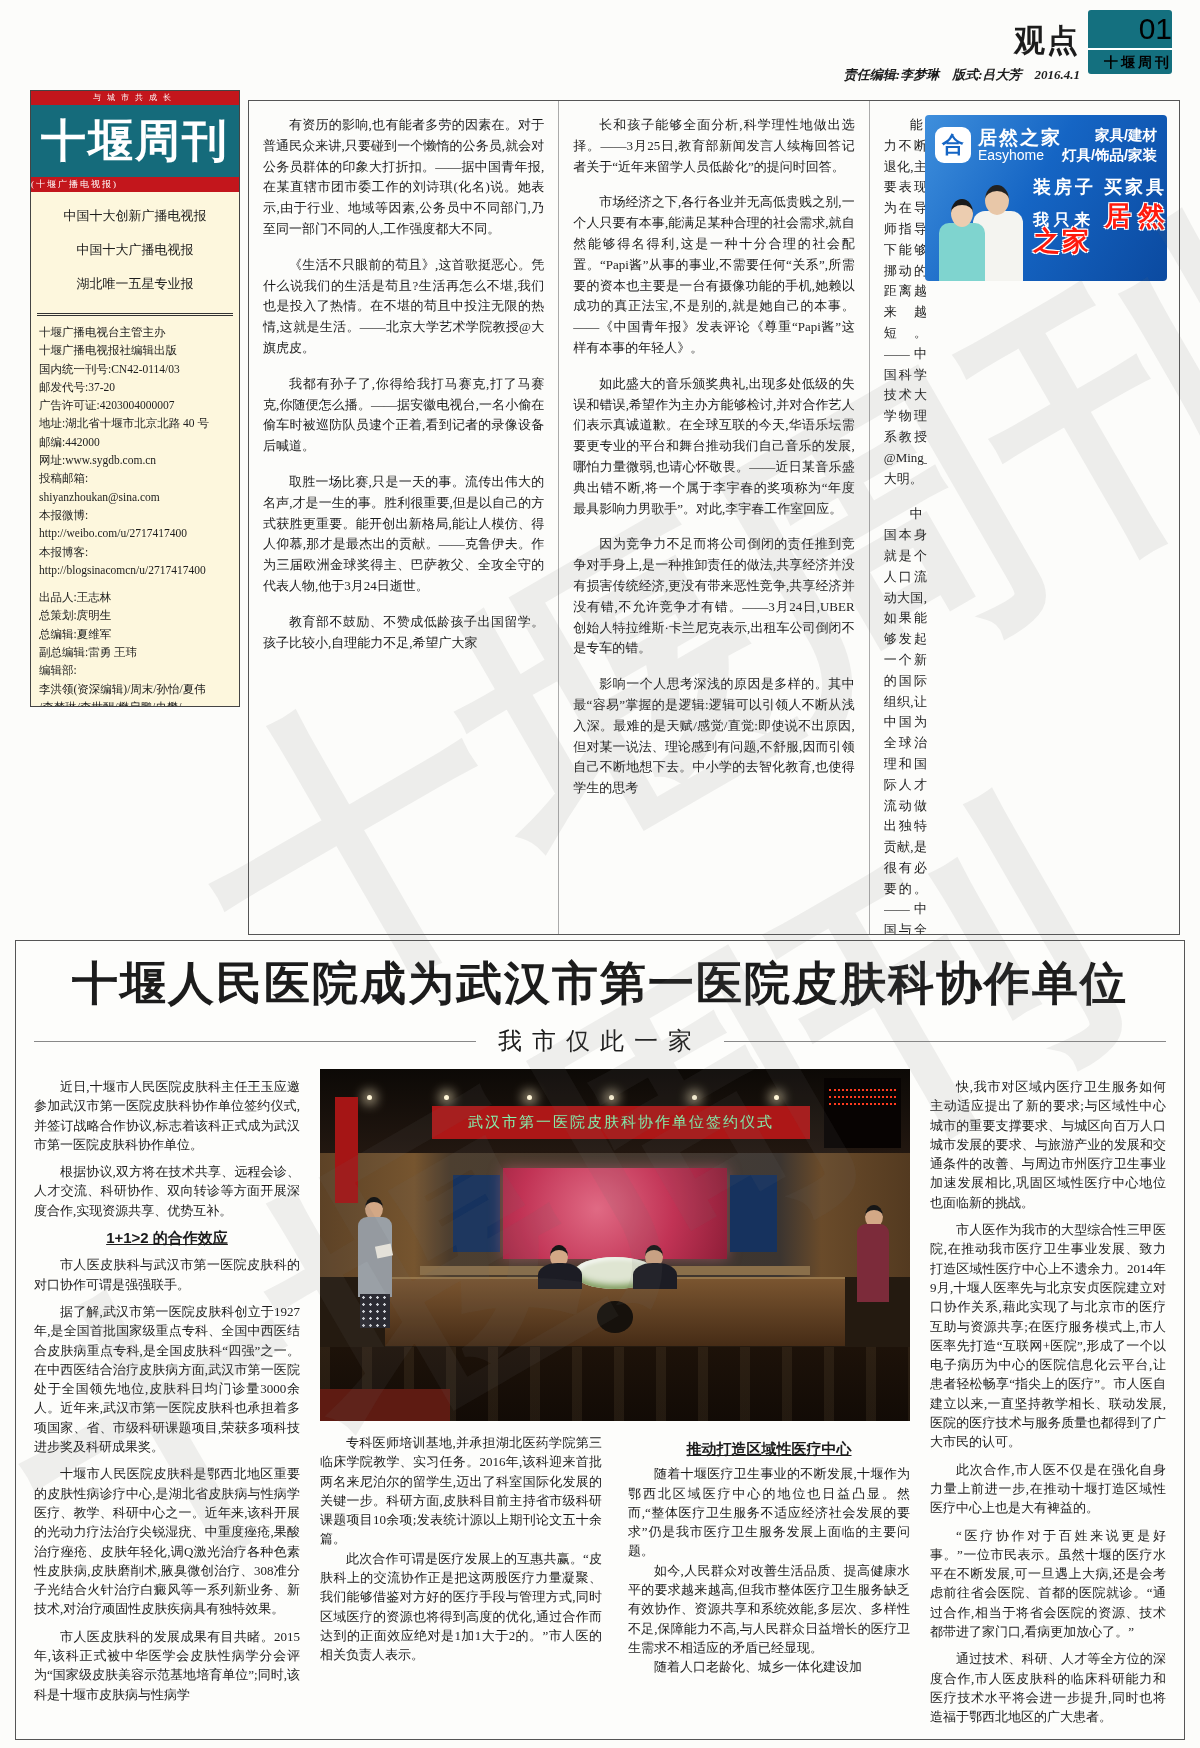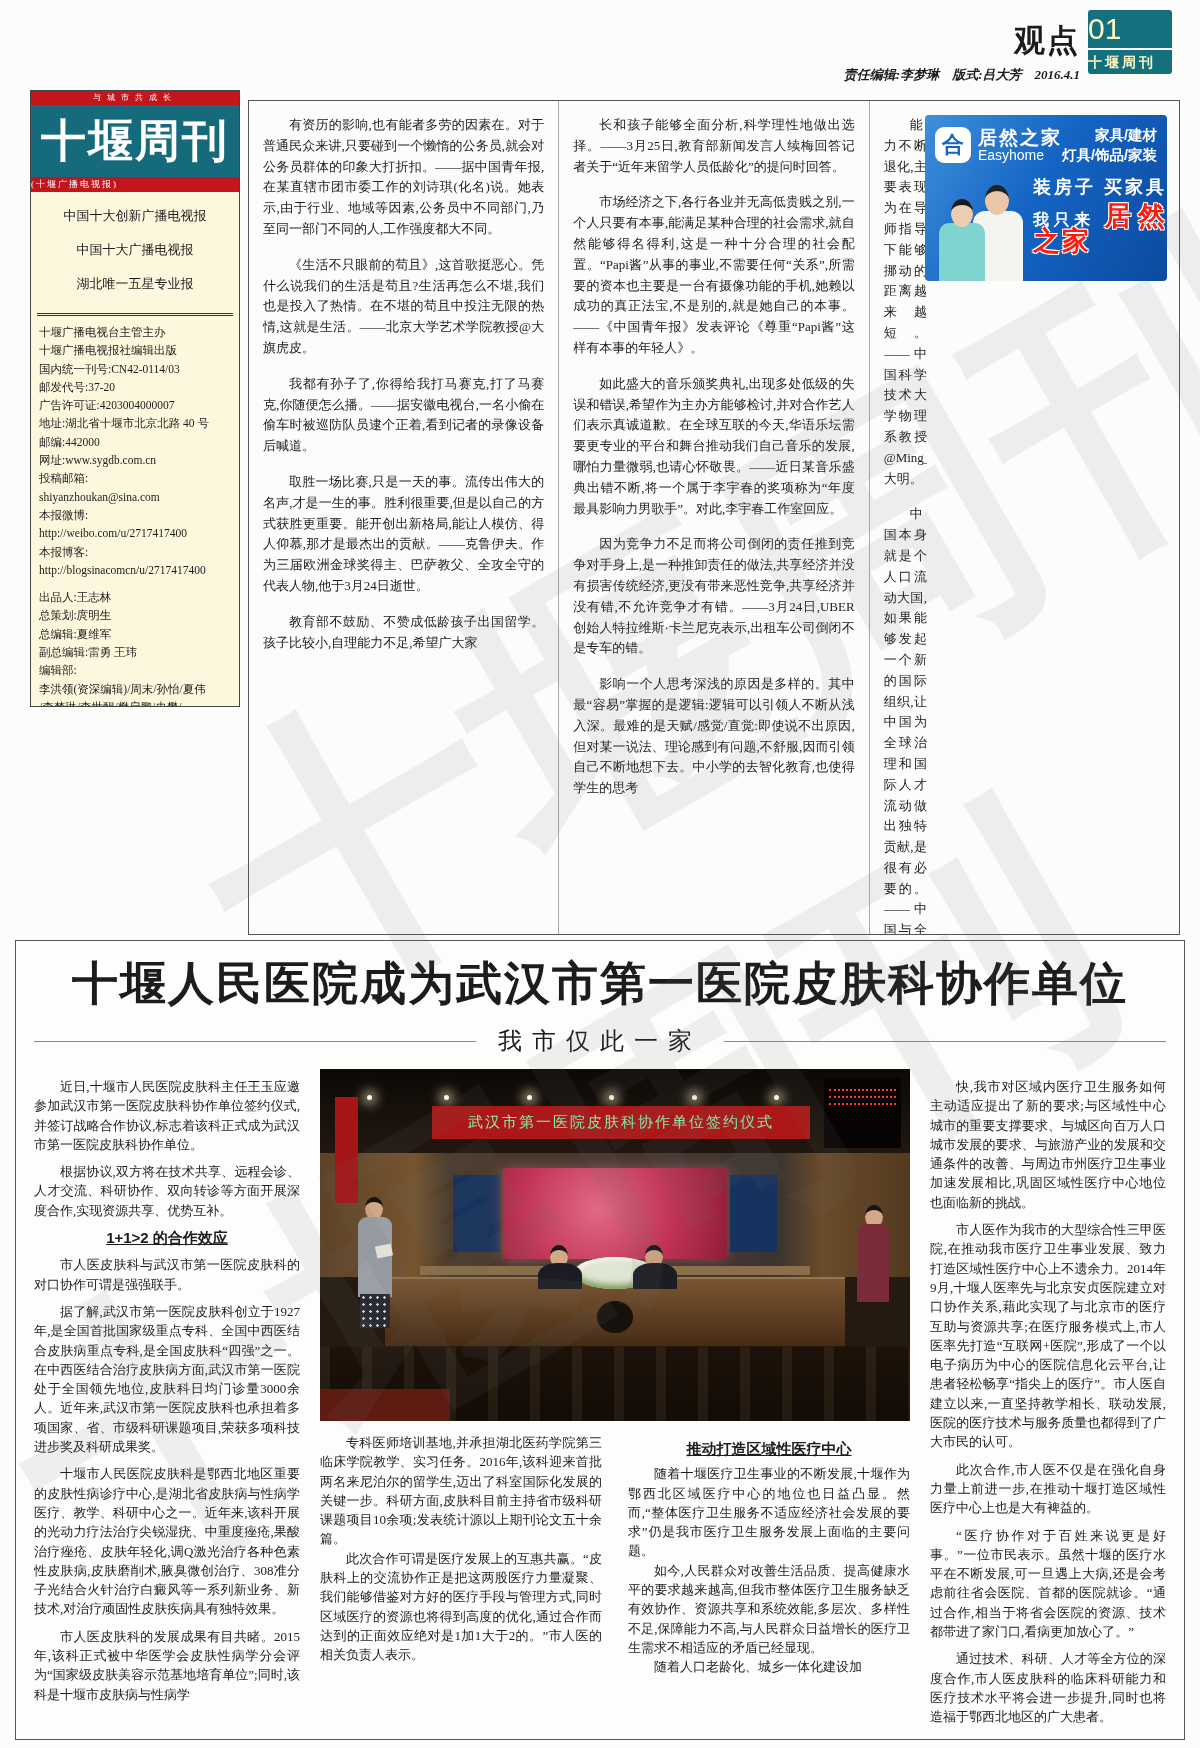--- a/index.html
+++ b/index.html
@@ -6,21 +6,21 @@
   body{
     width:1200px;height:1748px;position:relative;overflow:hidden;
     background:#fcfcfa;color:#1c1c1c;
     font-family:"Liberation Serif","DejaVu Serif",serif;
   }
   
   .top-header{position:absolute;left:0;top:0;width:1200px;height:90px;}
   .hd-right{position:absolute;right:120px;top:20px;text-align:right;}
   .hd-section{font-family:"Liberation Sans","DejaVu Sans",sans-serif;font-weight:bold;font-size:31px;letter-spacing:2px;}
   .hd-editor{font-size:13px;font-weight:bold;font-style:italic;margin-top:4px;}
-  .hd-block{position:absolute;right:28px;top:10px;width:84px;height:64px;background:#14707f;border-radius:3px;overflow:hidden;text-align:left;color:#fef9c3;font-family:"Liberation Sans","DejaVu Sans",sans-serif;}
+  .hd-block{position:absolute;right:28px;top:10px;width:84px;height:64px;background:#14707f;border-radius:3px;overflow:hidden;text-align:right;color:#000000;font-family:"Liberation Sans","DejaVu Sans",sans-serif;}
   .hd-block .num{font-size:30px;line-height:38px;border-bottom:2px solid #fff;}
   .hd-block .lab{font-size:14px;line-height:24px;letter-spacing:3px;font-weight:bold;}
   
   .wm{position:absolute;font-family:"Liberation Sans","DejaVu Sans",sans-serif;font-weight:bold;
       font-size:300px;color:rgba(110,110,110,0.10);white-space:nowrap;z-index:3;pointer-events:none;}
   .wm1{left:150px;top:420px;transform:rotate(-30deg);}
   .wm2{left:-40px;top:1000px;transform:rotate(-30deg);}
   
   .sidebar{position:absolute;left:30px;top:90px;width:210px;height:617px;background:#fdf7dd;border:1px solid #444;box-sizing:border-box;overflow:hidden;}
   .sb-slogan{background:#c3161c;color:#fff;font-size:8px;letter-spacing:6px;text-align:center;line-height:14px;}

